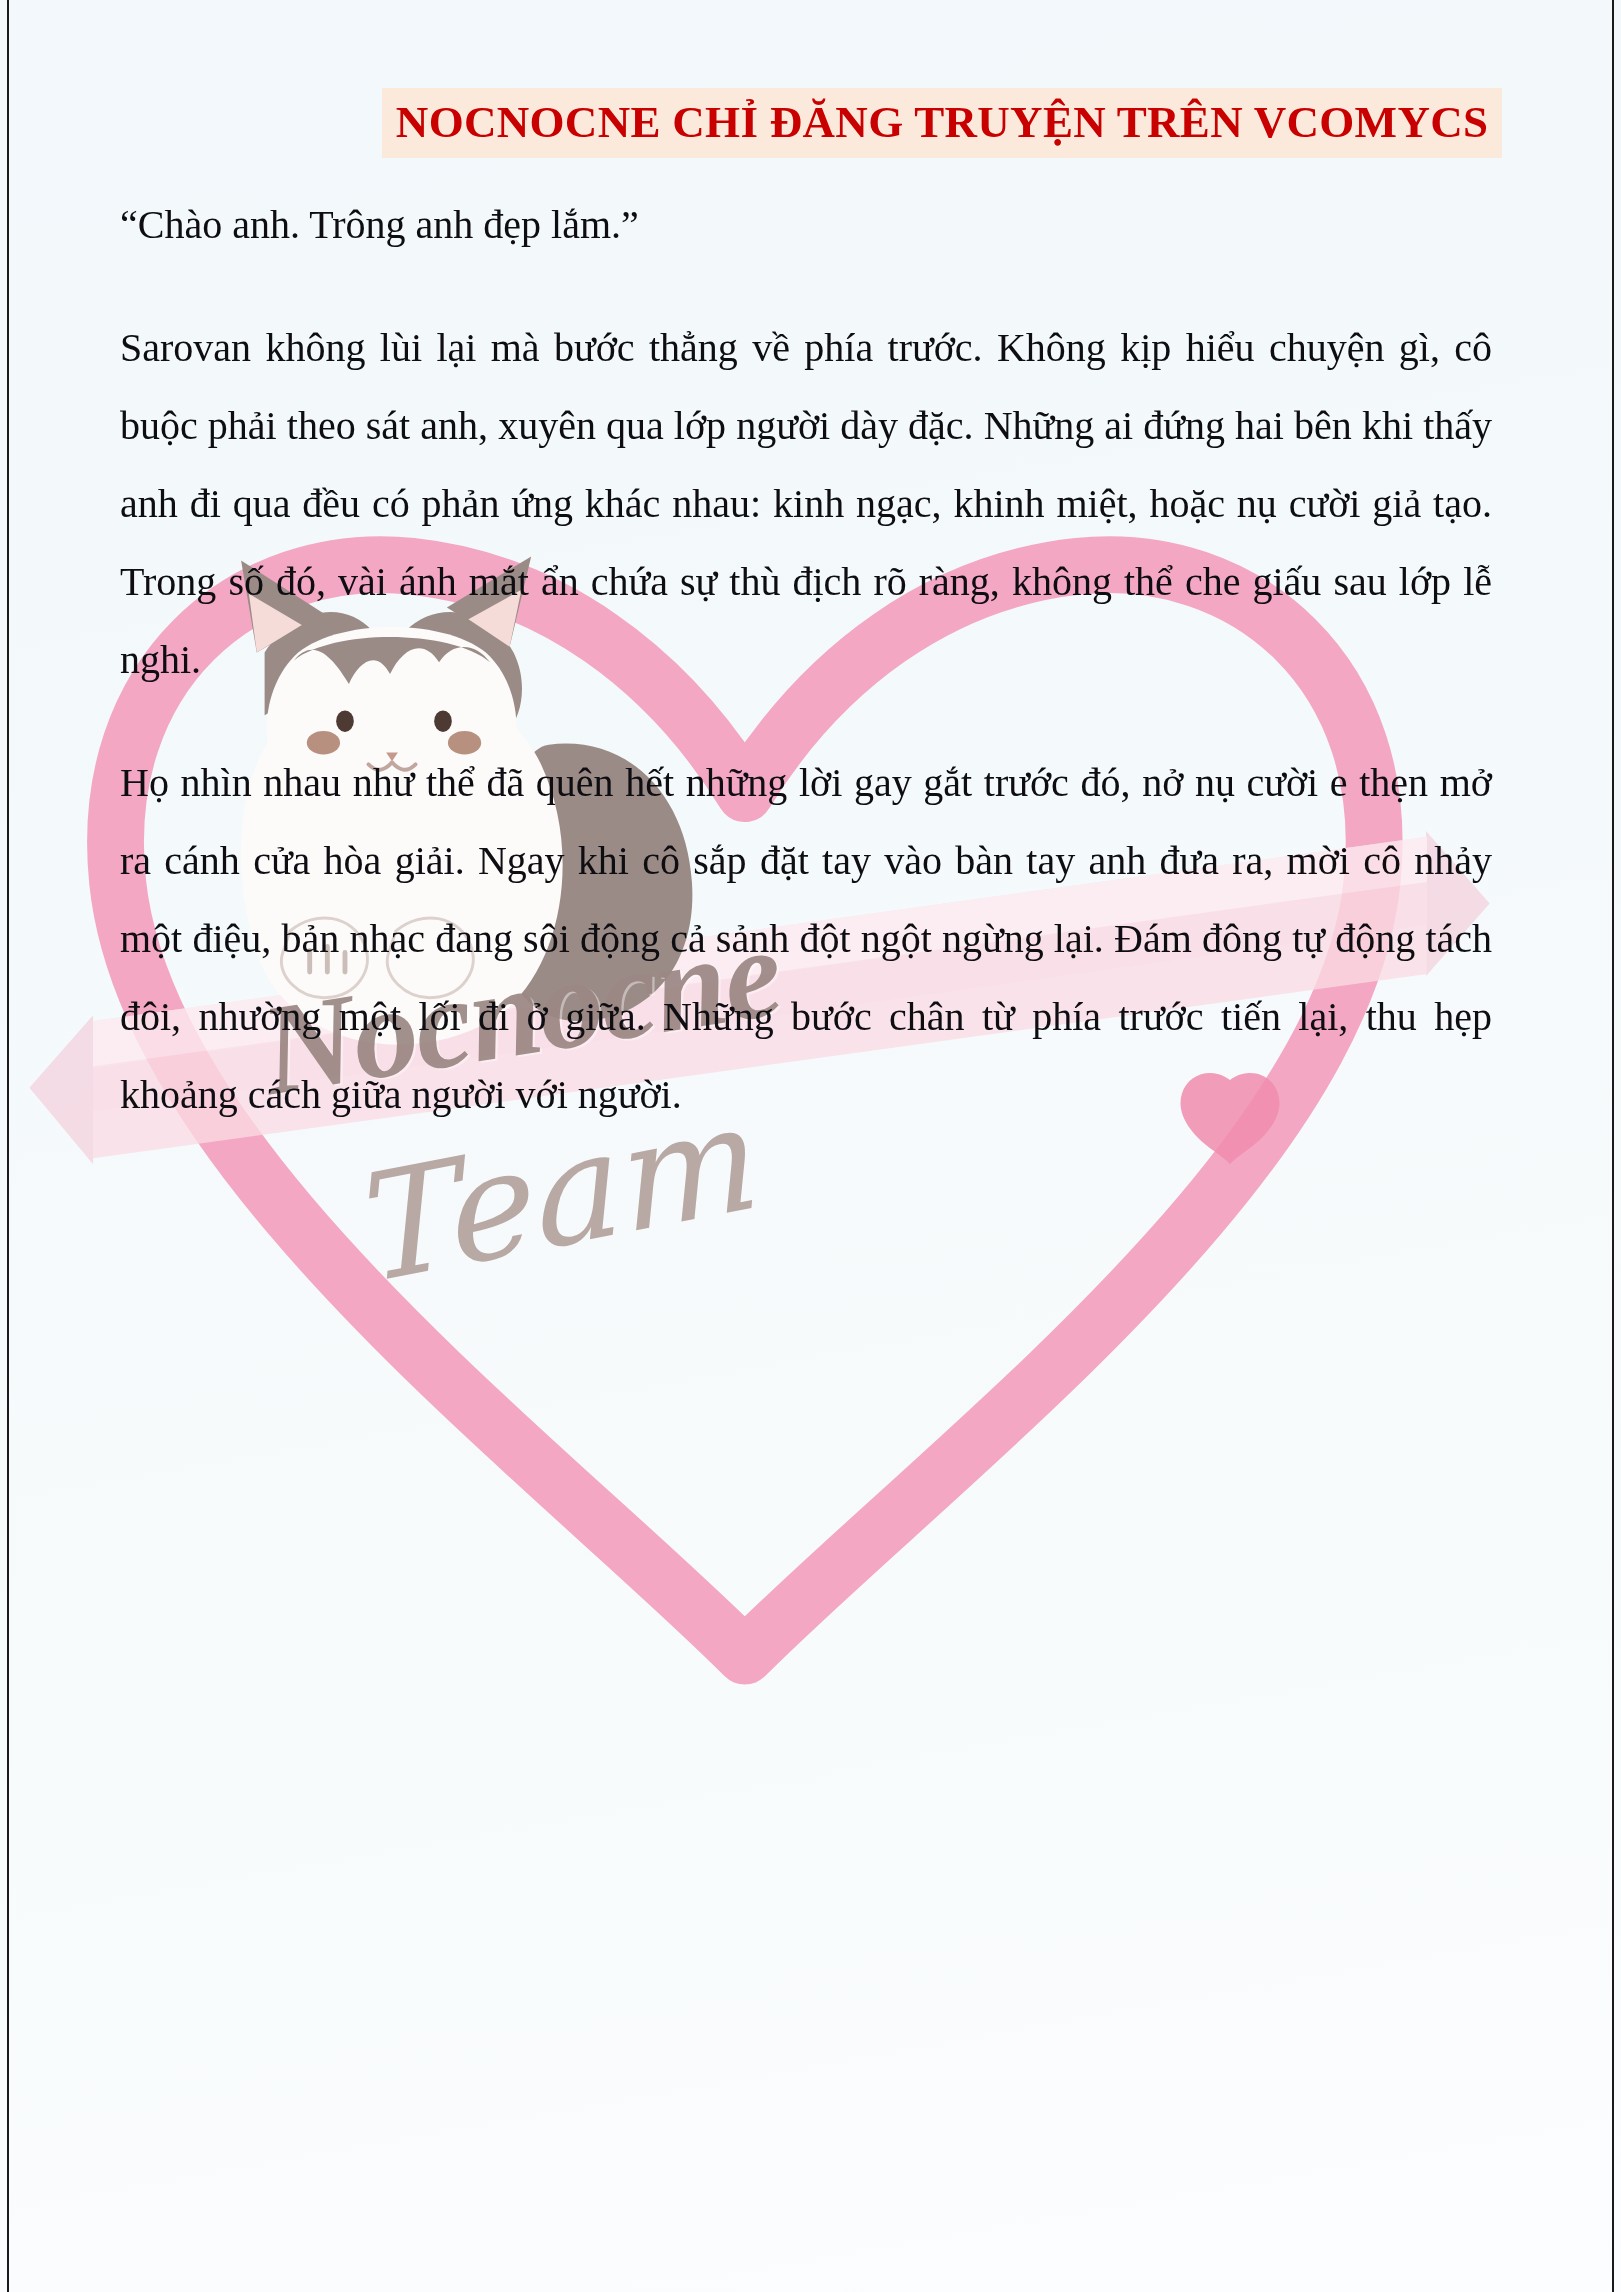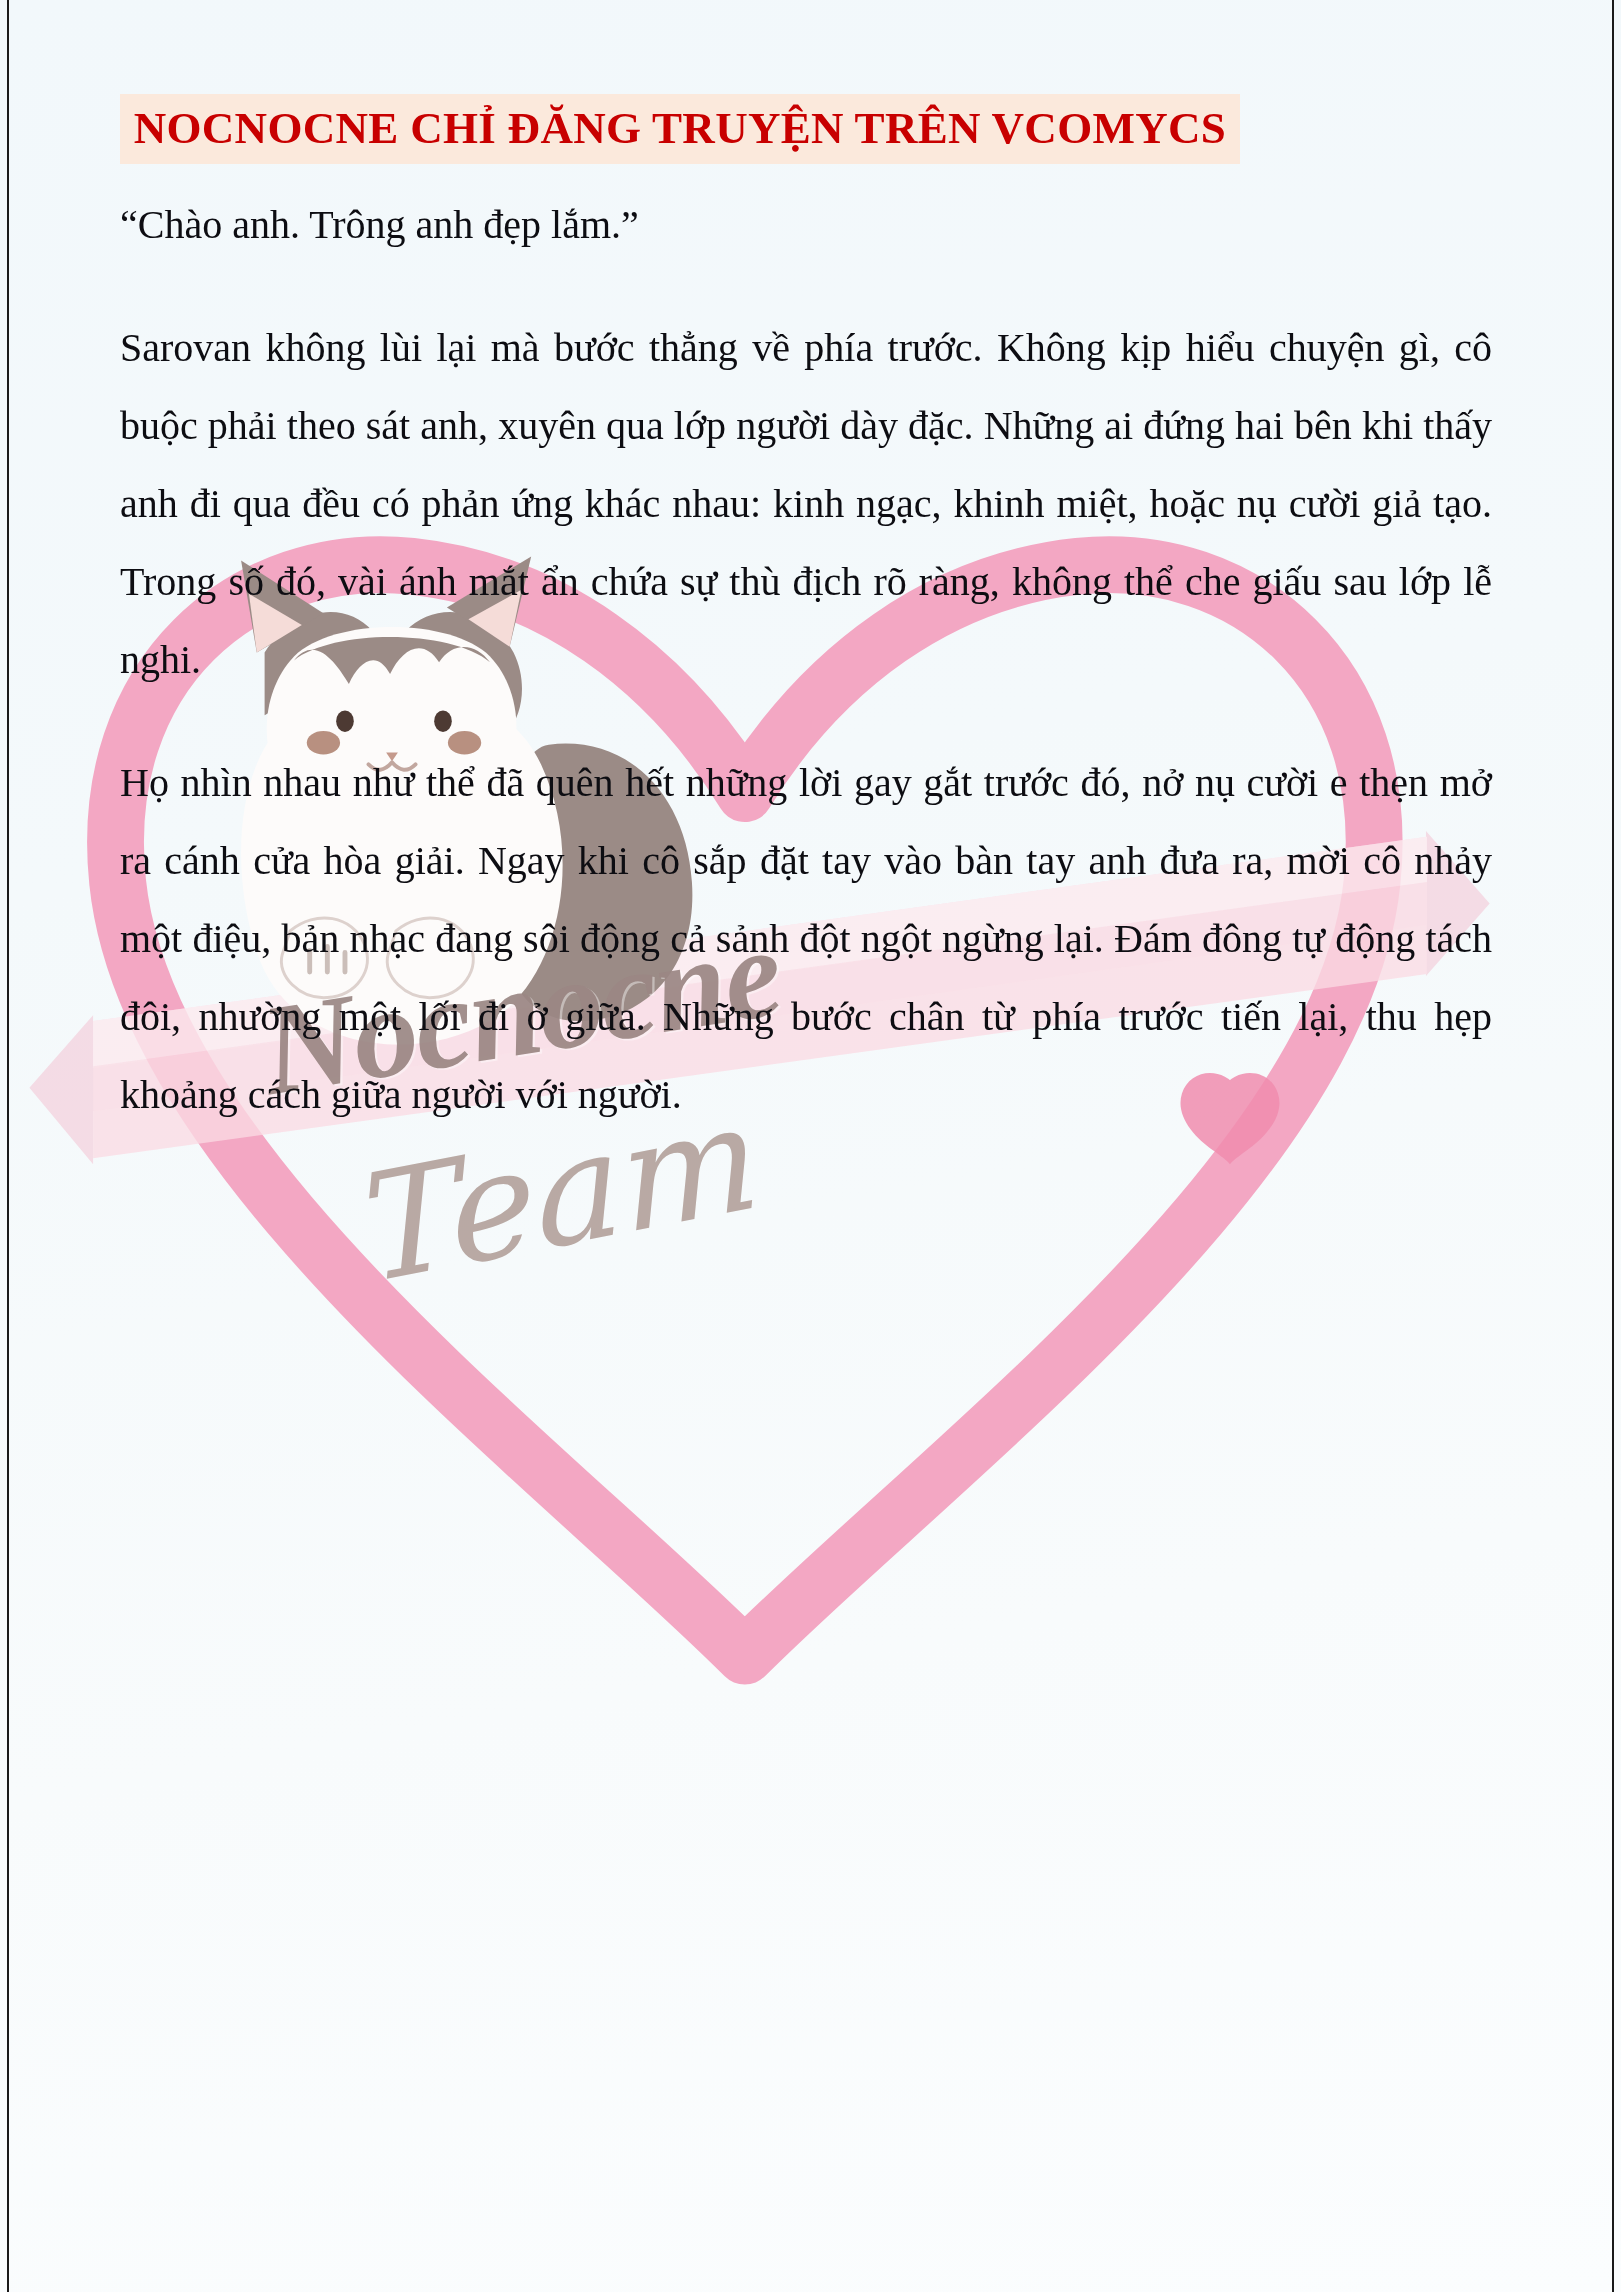--- a/index.html
+++ b/index.html
@@ -80,23 +80,23 @@
     position: absolute;
     left: 0;
     top: 0;
     width: 1621px;
     z-index: 10;
   }
 
   .title-wrap {
     position: absolute;
     left: 120px;
-    top: 94px;
+    top: 88px;
     width: 1382px;
-    text-align: left;
+    text-align: right;
   }
   .title {
     display: inline-block;
     background: #fbe9dc;
     color: #c80000;
     font-family: "Liberation Serif", "DejaVu Serif", serif;
     font-weight: bold;
     font-size: 45px;
     letter-spacing: 0.3px;
     line-height: 1.34;

